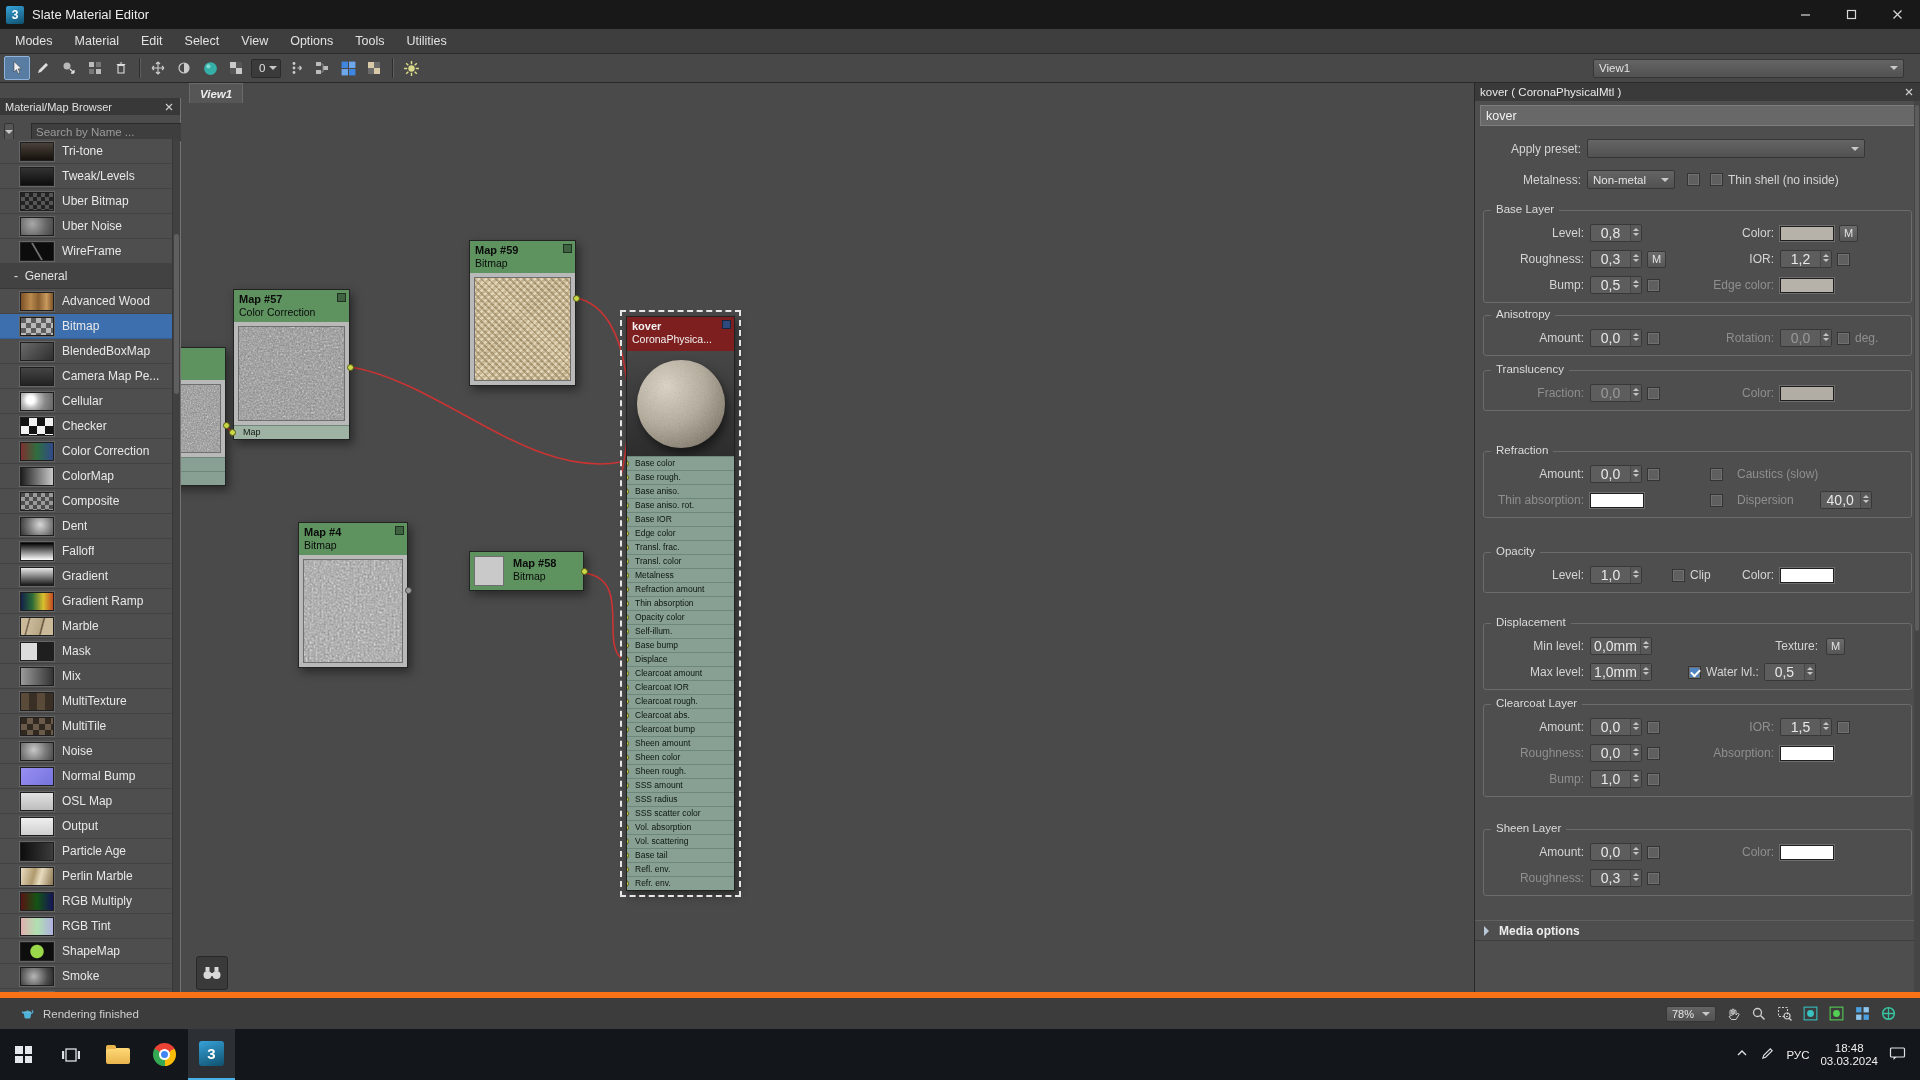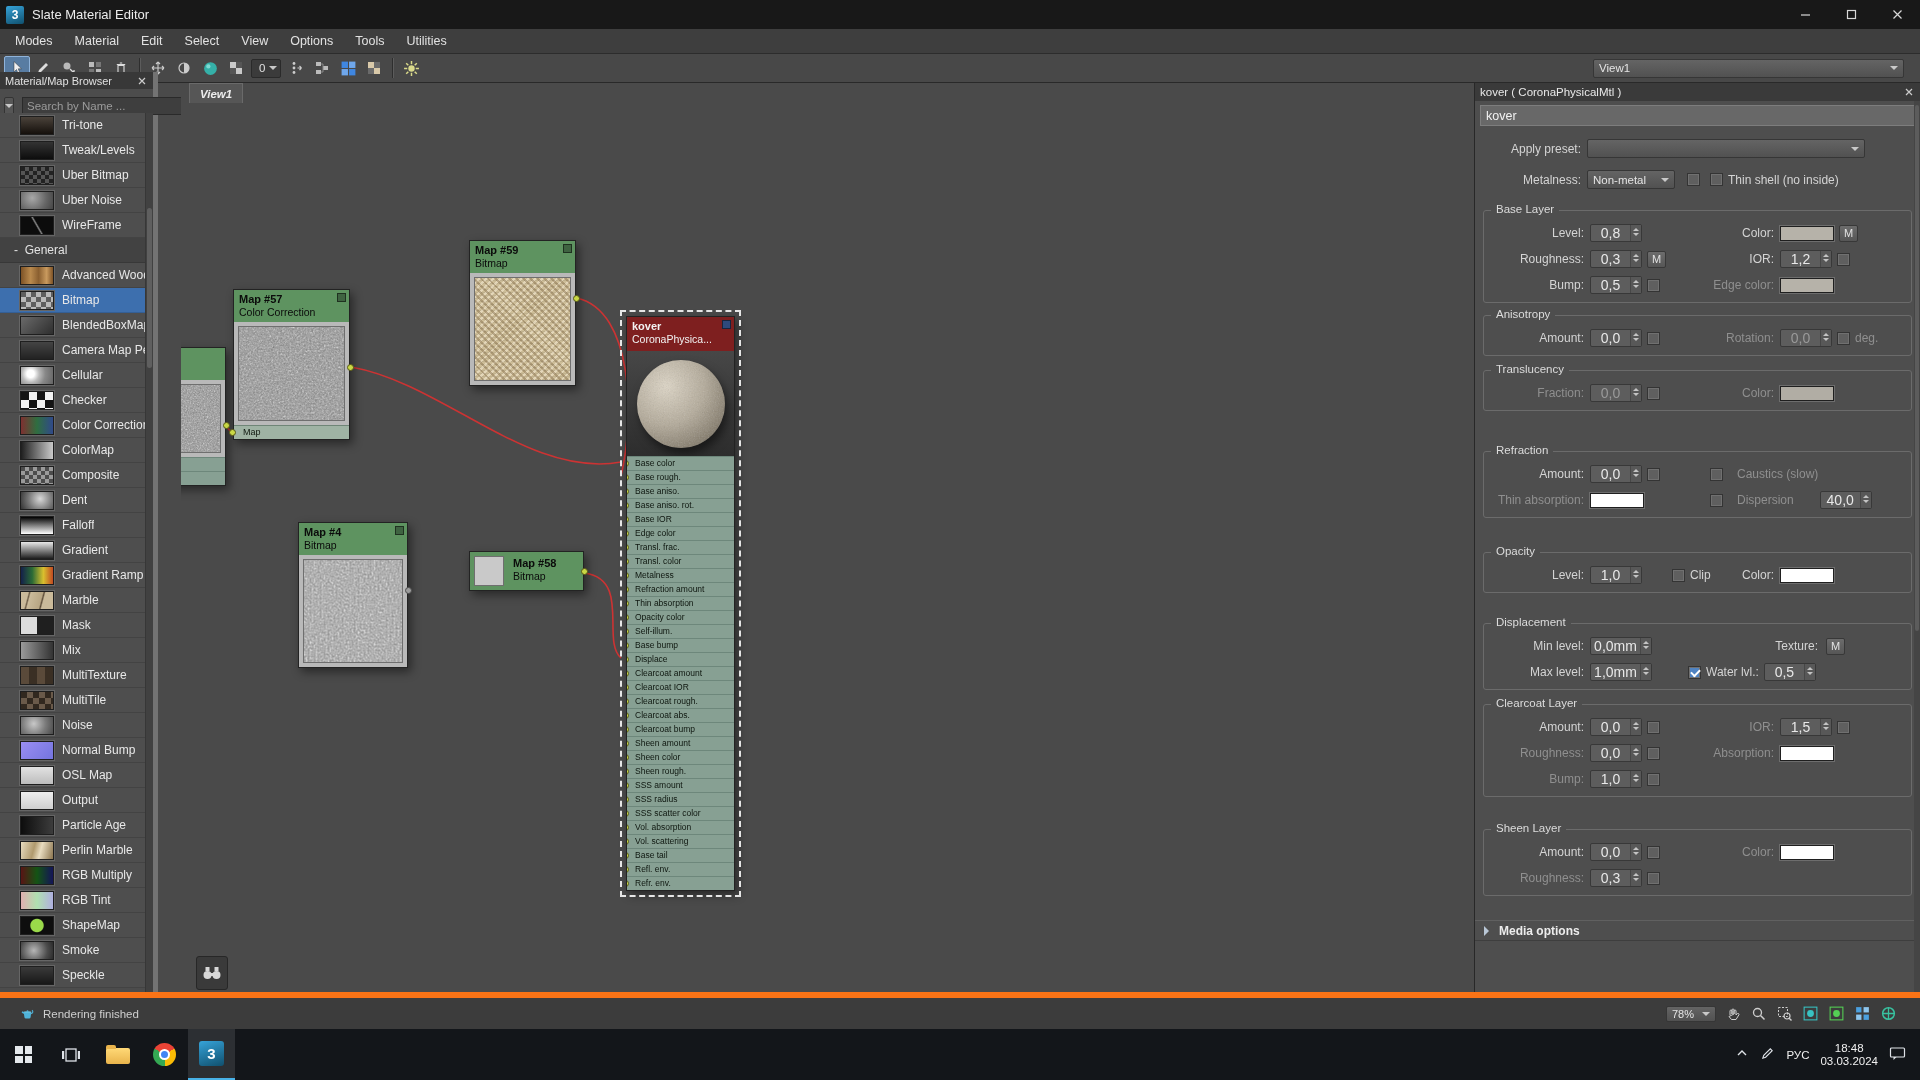--- a/index.html
+++ b/index.html
@@ -24,24 +24,24 @@
 .tsep{width:1px;height:20px;background:#2e2e2e;box-shadow:1px 0 0 #5c5c5c;margin:0 5px}
 .idbox{min-width:30px;height:19px;background:#3b3b3b;border:1px solid #2a2a2a;border-radius:2px;display:flex;align-items:center;
   padding:0 3px 0 7px;color:#e0e0e0;font-size:11.5px;margin:0 2px}
 .caret{width:0;height:0;border:4px solid transparent;border-top-color:#c9c9c9;display:inline-block;margin-left:4px;transform:translateY(2px)}
 .toolbar-right{margin-left:auto;display:flex;align-items:center;padding-right:16px}
 .combo{display:inline-flex;align-items:center;height:19px;background:linear-gradient(#646464,#515151);
   border:1px solid #363636;border-radius:2px;padding:0 5px;font-size:11.5px;color:#e4e4e4}
 .combo .cval{flex:1;overflow:hidden;white-space:nowrap}
 .view-combo{width:311px}
 
-#browser{position:absolute;top:72px;left:0;width:158px;bottom:72px;background:#4c4c4c;border-right:5px solid #737373}
+#browser{position:absolute;top:98px;left:0;width:181px;bottom:72px;background:#4c4c4c;border-right:1px solid #737373}
 .panel-head{height:17px;background:#383838;display:flex;align-items:center;padding:0 5px;font-size:11px;color:#e0e0e0;white-space:nowrap;overflow:hidden}
 .xbtn{margin-left:auto;width:12px;height:12px;display:flex;align-items:center;justify-content:center}
-.search-row{position:absolute;top:17px;left:0;right:0;height:24px;display:flex;align-items:center;padding:17px 4px;gap:8px}
+.search-row{position:absolute;top:17px;left:0;right:0;height:24px;display:flex;align-items:center;padding:17px 4px;gap:17px}
 .dd-btn{width:16px;height:18px;background:#565656;border:1px solid #343434;border-radius:2px;display:flex;align-items:center;justify-content:center}
 .dd-btn .caret{margin:0}
 .search-input{flex:1;height:18px;background:#3e3e3e;border:1px solid #2a2a2a;color:#cfcfcf;font-size:11.5px;padding:0 4px;font-family:"Liberation Sans",sans-serif}
 .search-input::placeholder{color:#9b9b9b}
 .mm-list{position:absolute;top:41px;left:0;right:8px;bottom:0;overflow:hidden;list-style:none}
 .mm-row{height:25px;display:flex;align-items:center;padding-left:20px;background:#4e4e4e;border-bottom:1px solid rgba(0,0,0,.14);color:#e8e8e8}
 .mm-row.sel{background:#3d6fae}
 .mm-row.hdr{background:#424242;padding-left:14px;color:#e2e2e2}
 .mm-row.hdr .mm-label::before{content:"-  ";white-space:pre}
 .mm-sw{width:34px;height:19px;border:1px solid #1e1e1e;box-shadow:0 0 0 1px #666;margin-right:8px;flex:none;background:#333}

